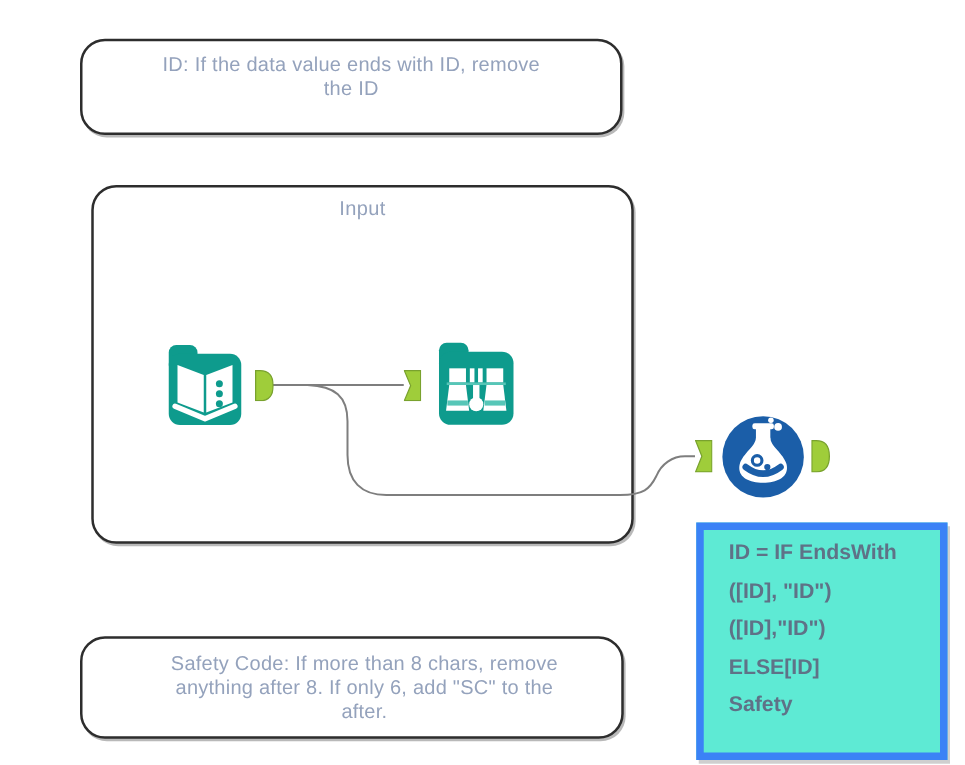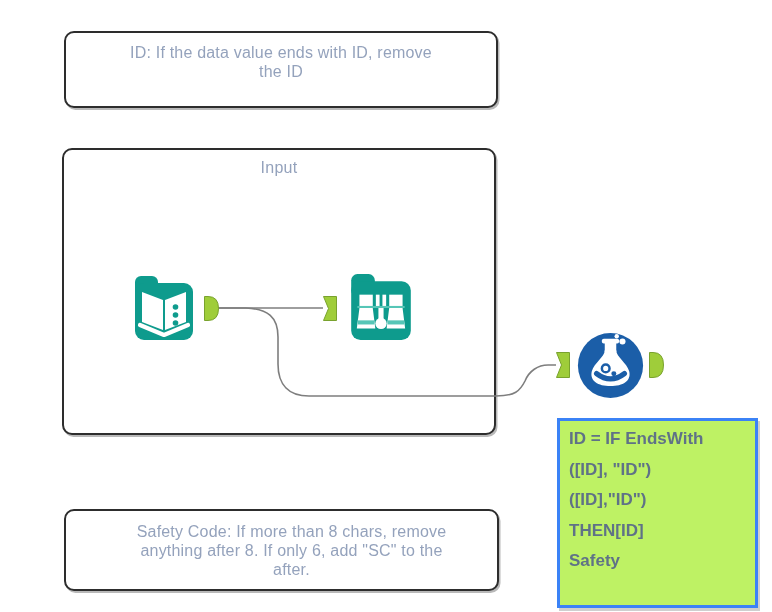--- a/index.html
+++ b/index.html
@@ -3,65 +3,65 @@
 <meta charset="utf-8">
 <style>
   html,body{margin:0;padding:0;background:#ffffff;}
   #canvas{
     position:relative;width:772px;height:612px;background:#ffffff;overflow:hidden;
     font-family:"Liberation Sans","DejaVu Sans",sans-serif;
   }
   .abs{position:absolute;}
   
   .note-box{
-    position:absolute;background:#ffffff;border:2.5px solid #2d2d2d;border-radius:10px;
+    position:absolute;background:#ffffff;border:2.5px solid #2d2d2d;border-radius:20px;
     box-shadow:1.5px 2px 0 #b9b9b9;box-sizing:border-box;
   }
   .note-text{
     width:100%;text-align:center;color:#94a2bc;font-size:16px;line-height:19px;letter-spacing:0.2px;
   }
   .container-label{
     width:100%;text-align:center;color:#94a2bc;font-size:16px;letter-spacing:0.3px;padding-top:9px;
   }
   
   .annotation-box{
-    position:absolute;background:#bef264;border:3px solid #3b82f6;
-    box-shadow:2px 3px 0 #cfcfcf;box-sizing:border-box;padding:3px 9px;
+    position:absolute;background:#5eead4;border:6px solid #3b82f6;
+    box-shadow:2px 3px 0 #cfcfcf;box-sizing:border-box;padding:3px 20px;
   }
   .annotation-line{
     color:#5f7287;font-weight:bold;font-size:17px;line-height:30.5px;white-space:nowrap;
   }
   svg{display:block;}
   .tool{cursor:pointer;}
 </style>
 </head>
 <body>
 
 <div id="canvas">
 
   <div class="note-box" style="left:64px;top:31px;width:434px;height:77px;padding-top:10px;">
     <div class="note-text">ID: If the data value ends with ID, remove</div>
     <div class="note-text">the ID</div>
   </div>
 
-  <div class="note-box" style="left:62px;top:148px;width:434px;height:287px;">
+  <div class="note-box" style="left:73px;top:148px;width:434px;height:287px;">
     <div class="container-label">Input</div>
   </div>
 
   <div class="note-box" style="left:64px;top:509px;width:435px;height:82px;padding-top:11px;padding-left:20px;">
     <div class="note-text">Safety Code: If more than 8 chars, remove</div>
     <div class="note-text">anything after 8. If only 6, add "SC" to the</div>
     <div class="note-text">after.</div>
   </div>
 
   <div class="annotation-box" style="left:557px;top:418px;width:201px;height:190px;">
     <div class="annotation-line">ID = IF EndsWith</div>
     <div class="annotation-line">([ID], "ID")</div>
     <div class="annotation-line">([ID],"ID")</div>
-    <div class="annotation-line">THEN[ID]</div>
+    <div class="annotation-line">ELSE[ID]</div>
     <div class="annotation-line">Safety</div>
   </div>
 
   <svg class="abs" style="left:0;top:0;" width="772" height="612">
     <path d="M218 308 H323" fill="none" stroke="#7e7e7e" stroke-width="1.6"></path>
     <path d="M218 308 H246 C268 309 278 317 278 337 V364 C278 385 289 396 309 396 H496 C515 396 520 391 525 381 C529 371 538 365 548 365 H556" fill="none" stroke="#7e7e7e" stroke-width="1.6"></path>
   </svg>
 
   <div class="abs tool" style="left:128px;top:272px;">
     <svg width="72" height="72" viewBox="0 0 72 72">

